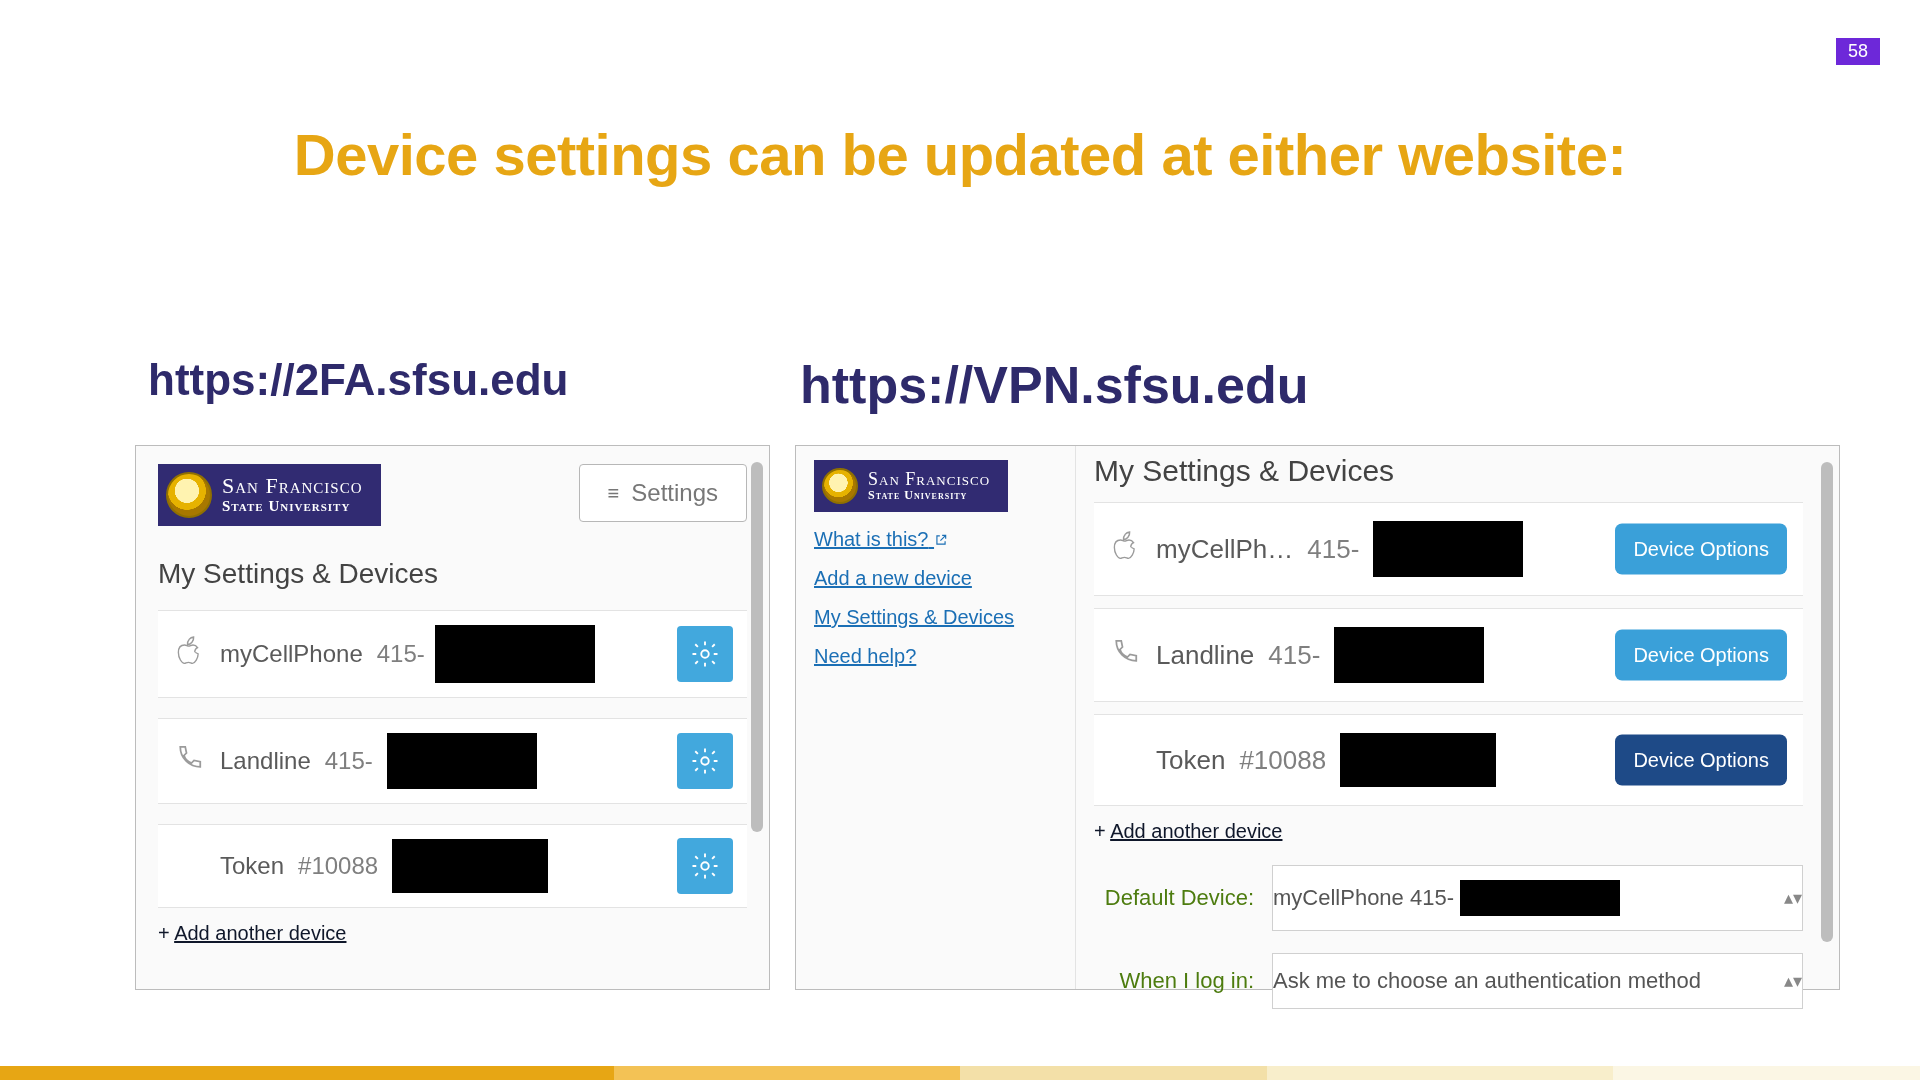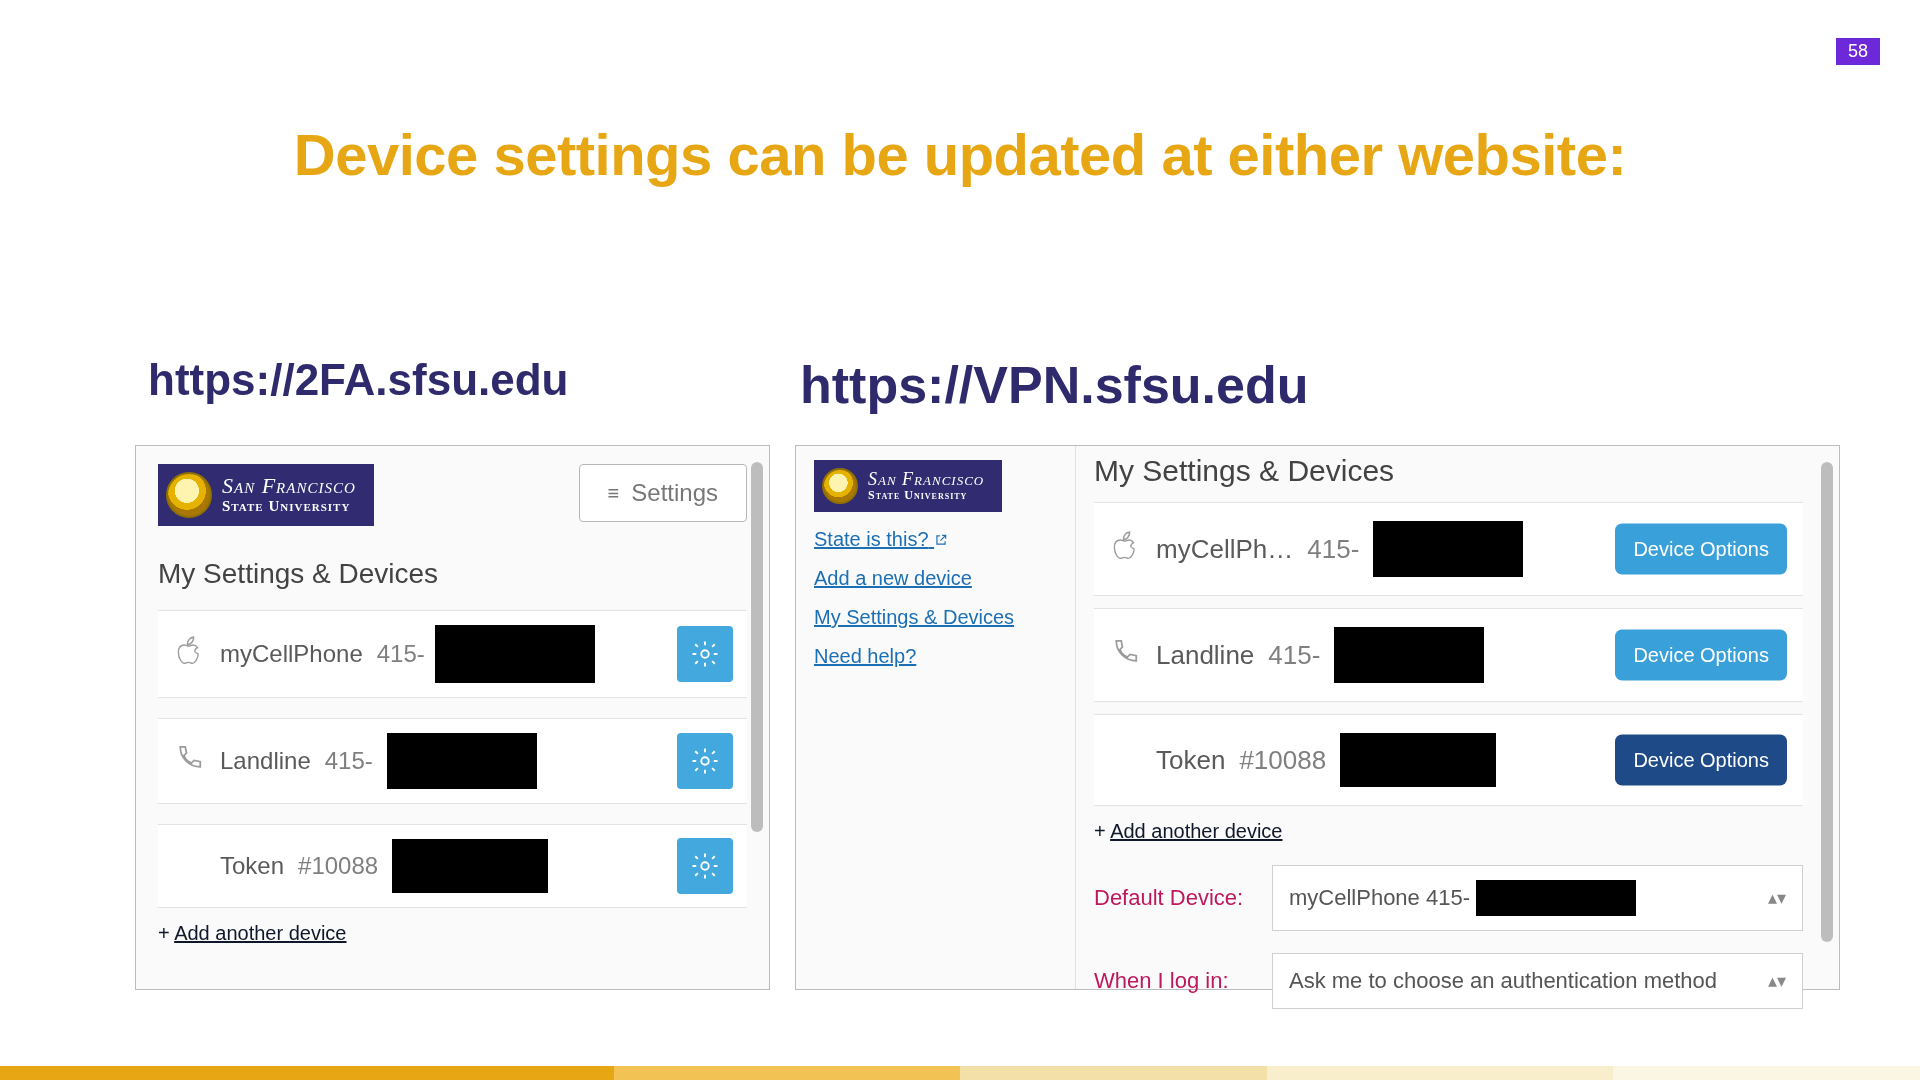--- a/index.html
+++ b/index.html
@@ -66,21 +66,21 @@
     color: #fff;
     padding: 8px 18px 8px 8px;
   }
   .brand .seal {
     width: 46px; height: 46px; border-radius: 50%;
     background: radial-gradient(circle at 45% 40%, #fff3b0 0 35%, #e6b200 36% 55%, #a87800 56% 100%);
     border: 2px solid #907000;
     margin-right: 10px;
     flex: 0 0 auto;
   }
-  .brand .line1 { font-family: Georgia, "Times New Roman", serif; font-variant: small-caps; letter-spacing: 1px; font-size: 22px; font-weight: 400; line-height: 1; font-style: italic; }
+  .brand .line1 { font-family: Georgia, "Times New Roman", serif; font-variant: small-caps; letter-spacing: 1px; font-size: 22px; font-weight: 400; line-height: 1; }
   .brand .line2 { font-family: Georgia, "Times New Roman", serif; font-variant: small-caps; letter-spacing: 1px; font-size: 15px; font-weight: 700; line-height: 1.2; }
 
   .brand-sm .seal { width: 36px; height: 36px; }
   .brand-sm .line1 { font-size: 18px; }
   .brand-sm .line2 { font-size: 12px; }
 
   .panel-left-inner {
     padding: 18px 22px 0 22px;
     height: 100%;
     position: relative;
@@ -172,24 +172,24 @@
   .panel-right .device-row .dnum  { font-size: 26px; }
 
   .dev-options {
     position:absolute; right: 16px; top:50%; transform:translateY(-50%);
     background:#3aa0d9; color:#fff; border:none;
     padding: 14px 18px; font-size: 20px; border-radius: 7px;
   }
   .dev-options.navy { background:#1e4a87; }
 
   .form-row { display:flex; align-items:center; margin-top: 22px; }
-  .form-row .lbl { width: 160px; text-align:left; margin-right: 18px; color:#be185d; font-size: 22px; }
+  .form-row .lbl { width: 160px; text-align:right; margin-right: 18px; color:#4d7c0f; font-size: 22px; }
   .select {
     flex:1; border:1px solid #d0d0d0; background:#fff;
-    padding: 14px 16px; font-size: 22px; color:#555;
+    padding: 14px 0; font-size: 22px; color:#555;
     display:flex; align-items:center; justify-content:space-between;
   }
   .select .sel-content { display:flex; align-items:center; gap:6px; }
   .select .caret { font-size: 18px; color:#888; }
 
   .panel-right .scrollbar {
     position:absolute; right: 6px; top: 16px; width: 12px; height: 480px;
     background:#bdbdbd; border-radius: 6px;
   }
 
@@ -295,21 +295,21 @@
 <div class="panel panel-right">
   <div class="sidebar">
     <div class="brand brand-sm">
       <div class="seal"></div>
       <div>
         <div class="line1">San Francisco</div>
         <div class="line2">State University</div>
       </div>
     </div>
     <a>
-      <span>State is this?</span>
+      <span>What is this?</span>
       <svg viewBox="0 0 24 24" fill="none" stroke="#1b6fb5" stroke-width="2">
           <path d="M14 4h6v6M20 4l-9 9M19 14v5H5V5h5"></path>
         </svg>
     </a>
     <a>Add a new device</a>
     <a>My Settings &amp; Devices</a>
     <a>Need help?</a>
   </div>
 
   <div class="main">

